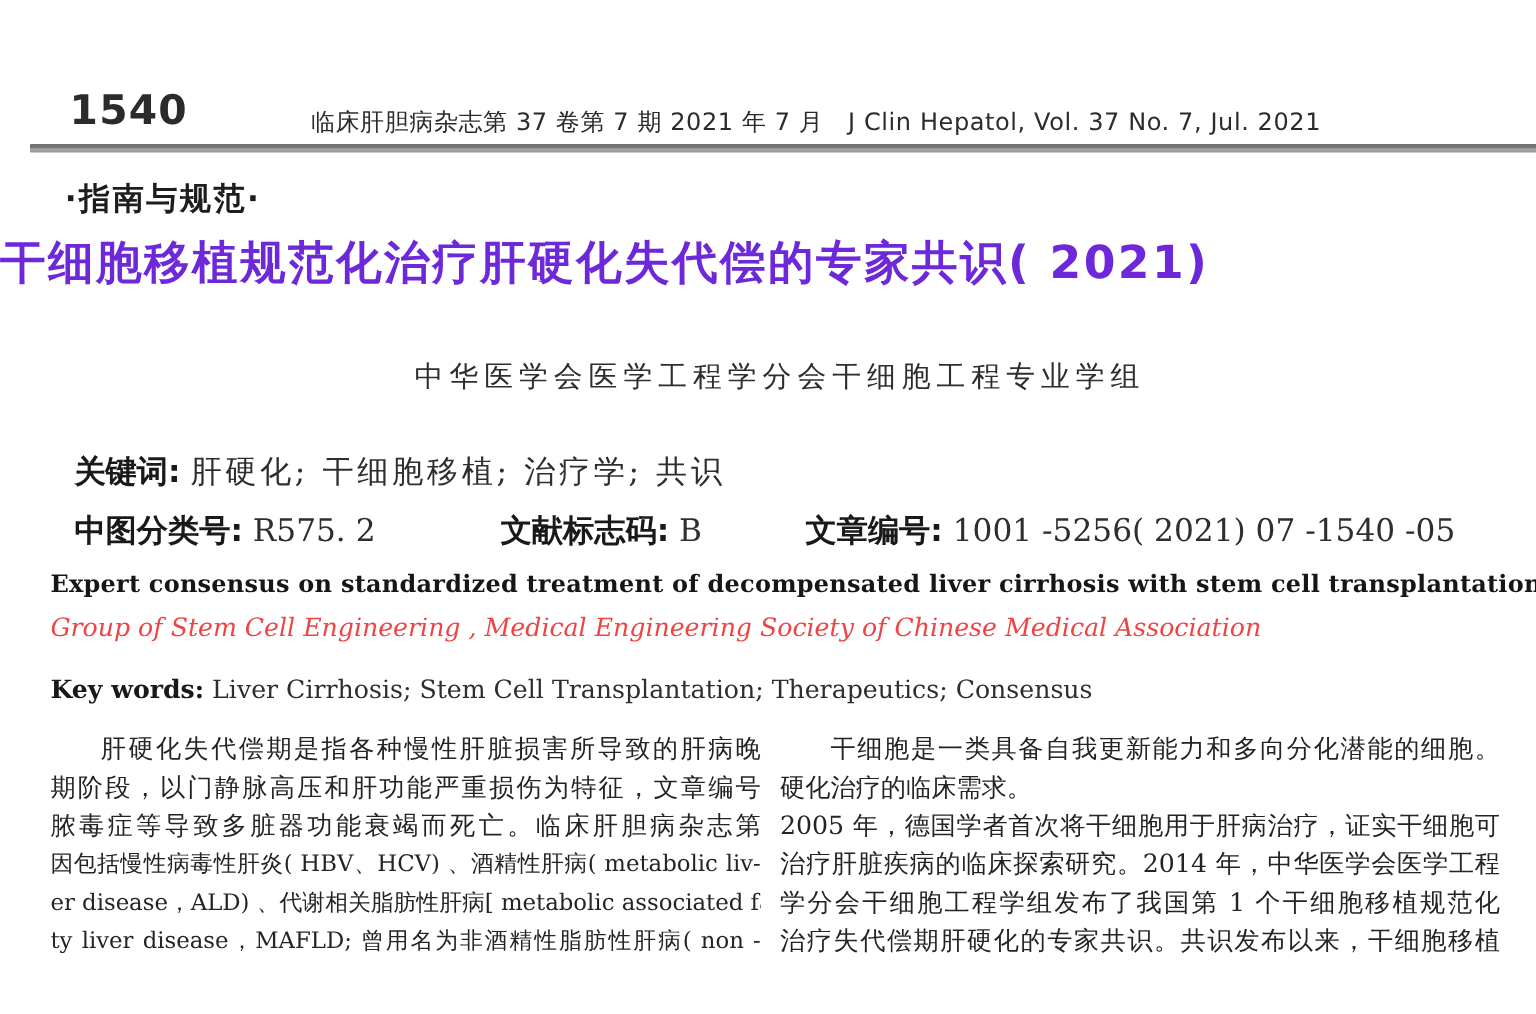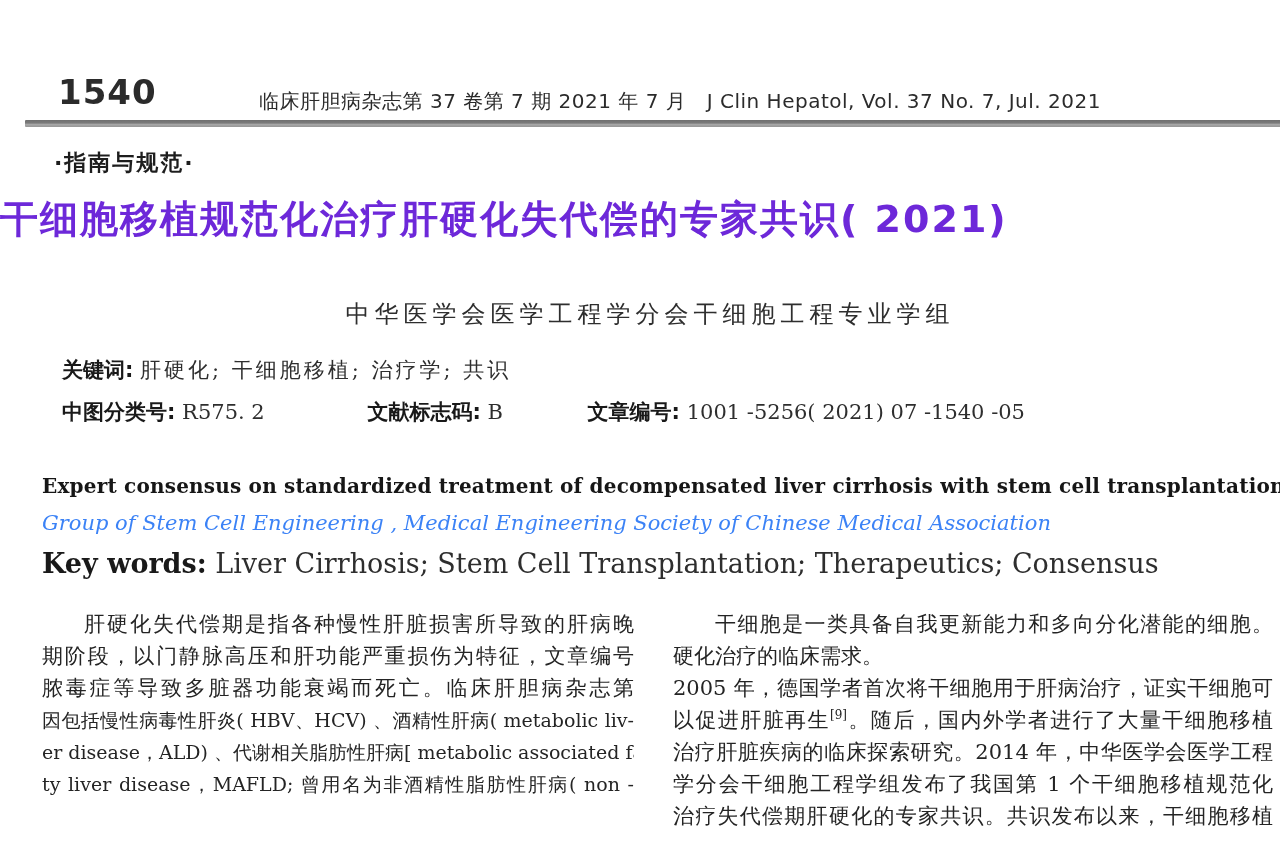--- a/index.html
+++ b/index.html
@@ -27,63 +27,63 @@
   }
   .rule{
     position:absolute;top:120px;left:25px;right:18px;height:7px;
     background:linear-gradient(to bottom,#6f6f6f 0%,#7b7b7b 45%,#a8a8a8 60%,#979797 100%);
     border-radius:1px;
   }
   
   .section-marker{
     position:absolute;top:148px;left:54px;
     font-family:"DejaVu Sans","Liberation Sans",sans-serif;
-    font-size:22px;font-weight:bold;color:#1d1d1d;letter-spacing:2px;
+    font-size:26px;font-weight:bold;color:#1d1d1d;letter-spacing:2px;
   }
   .title{
     position:absolute;top:194px;left:0;right:0;margin:0;
     font-family:"DejaVu Sans","Liberation Sans",sans-serif;
     font-size:38px;font-weight:bold;color:#6d28d9;letter-spacing:2px;
     white-space:nowrap;
   }
   .authors{
     position:absolute;top:298px;left:0;right:0;
     text-align:center;
     font-size:24px;color:#2e2e2e;letter-spacing:5px;
   }
   
-  .meta{position:absolute;top:356px;left:62px;right:30px;font-size:21px;}
+  .meta{position:absolute;top:376px;left:62px;right:30px;font-size:26px;}
   .meta-line{white-space:nowrap;}
   .meta-line + .meta-line{margin-top:14px;}
   .lbl{
     font-family:"DejaVu Sans","Liberation Sans",sans-serif;
     font-weight:bold;color:#191919;
   }
   .val{color:#2e2e2e;}
   .val.spaced{letter-spacing:3px;}
   .meta-pair{display:inline-block;}
   .meta-pair.gap-a{margin-right:96px;}
   .meta-pair.gap-b{margin-right:78px;}
   
   .english{position:absolute;top:474px;left:42px;right:24px;}
   .en-title{
     font-size:20px;font-weight:bold;color:#161616;
     white-space:nowrap;letter-spacing:0.2px;
   }
   .en-authors{
     margin-top:13px;
-    font-size:21px;font-style:italic;color:#3b82f6;
+    font-size:21px;font-style:italic;color:#ef4444;
     white-space:nowrap;
   }
-  .en-kw{margin-top:13px;font-size:27px;white-space:nowrap;}
+  .en-kw{margin-top:27px;font-size:21px;white-space:nowrap;}
   .en-kw .lbl{font-family:"DejaVu Serif","Liberation Serif",serif;}
   
   .body-cols{
     position:absolute;top:608px;left:42px;right:23px;
-    display:flex;gap:39px;
+    display:flex;gap:16px;
   }
   .col{width:592px;}
   .col.right{width:600px;}
   .line{
     font-size:21px;line-height:32px;color:#242424;
     overflow:hidden;white-space:nowrap;height:32px;
   }
   .line.fill{text-align:justify;text-align-last:justify;}
   .line.indent{text-indent:2em;}
   .line.latin-heavy{font-size:19px;}
@@ -138,20 +138,19 @@
         <div class="line fill">期阶段，以门静脉高压和肝功能严重损伤为特征，文章编号</div>
         <div class="line fill">脓毒症等导致多脏器功能衰竭而死亡。临床肝胆病杂志第</div>
         <div class="line fill latin-heavy">因包括慢性病毒性肝炎( HBV、HCV) 、酒精性肝病( metabolic liv-</div>
         <div class="line fill latin-heavy">er disease，ALD) 、代谢相关脂肪性肝病[ metabolic associated fat-</div>
         <div class="line fill latin-heavy">ty liver disease，MAFLD; 曾用名为非酒精性脂肪性肝病( non -</div>
       </div>
     <div class="col right">
         <div class="line indent fill">干细胞是一类具备自我更新能力和多向分化潜能的细胞。</div>
         <div class="line">硬化治疗的临床需求。</div>
         <div class="line fill">2005 年，德国学者首次将干细胞用于肝病治疗，证实干细胞可</div>
-        <div class="line fill">以促进肝脏再生<sup>[9]</sup>。随后，国内外学者进行了大量干细胞移植</div>
         <div class="line fill">治疗肝脏疾病的临床探索研究。2014 年，中华医学会医学工程</div>
         <div class="line fill">学分会干细胞工程学组发布了我国第 1 个干细胞移植规范化</div>
         <div class="line fill">治疗失代偿期肝硬化的专家共识。共识发布以来，干细胞移植</div>
       </div>
   </div>
 
 </div>
 
 </body></html>

